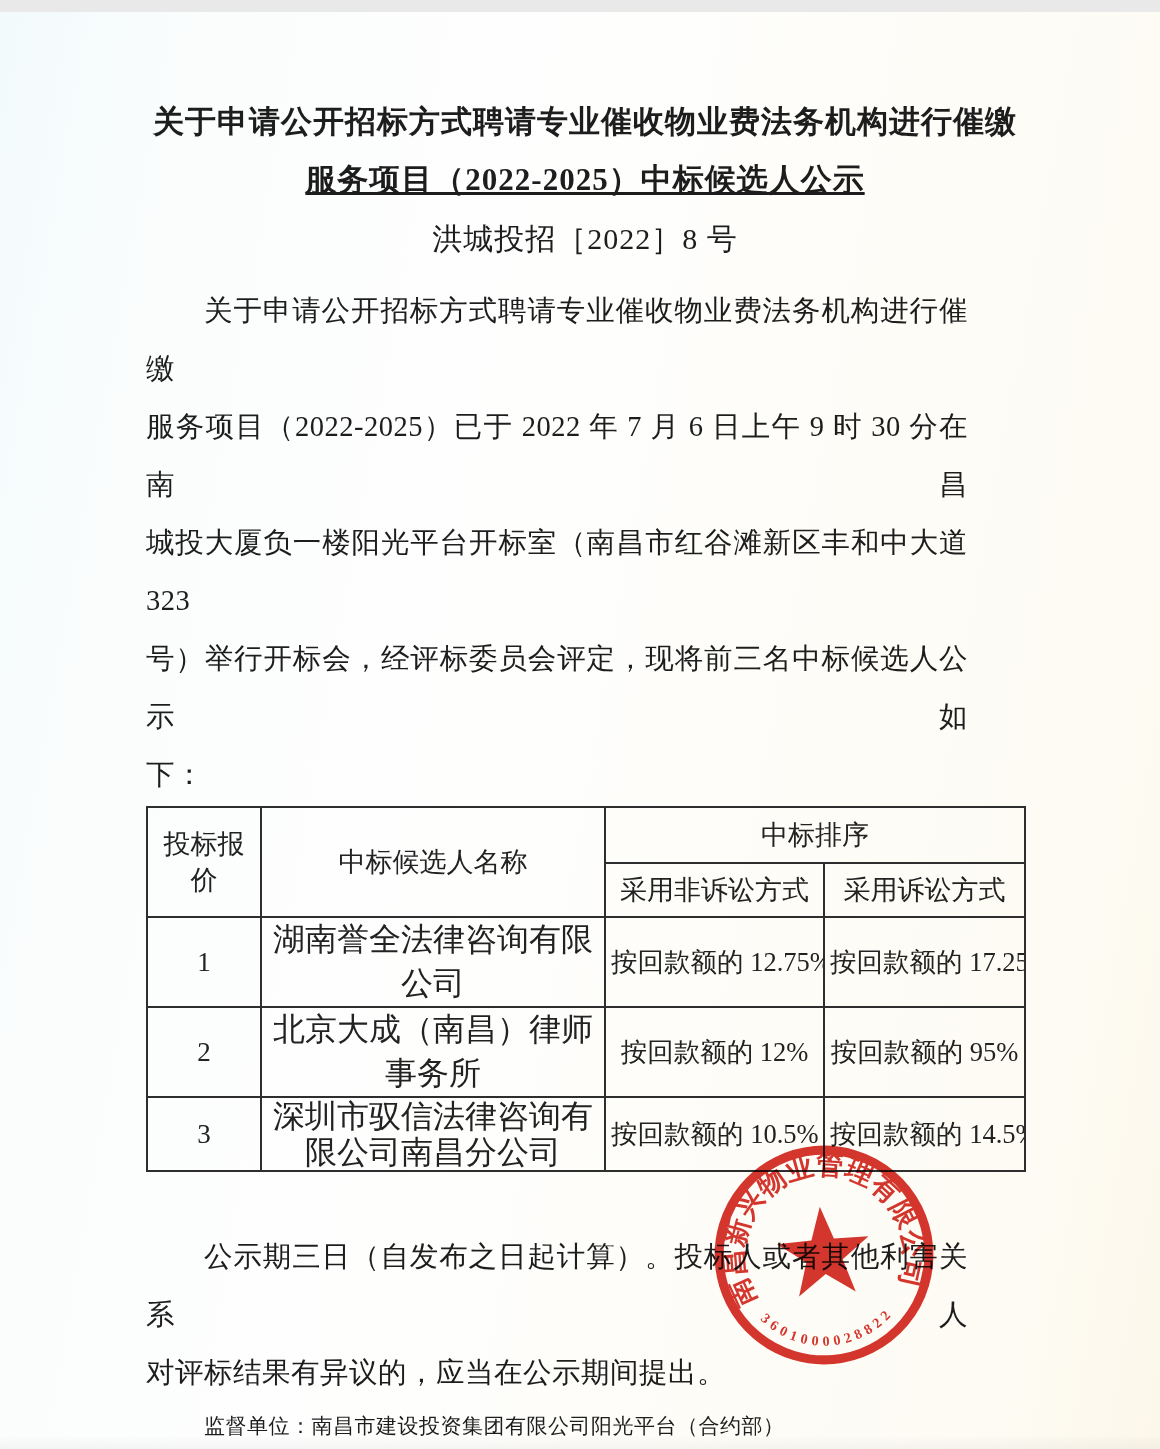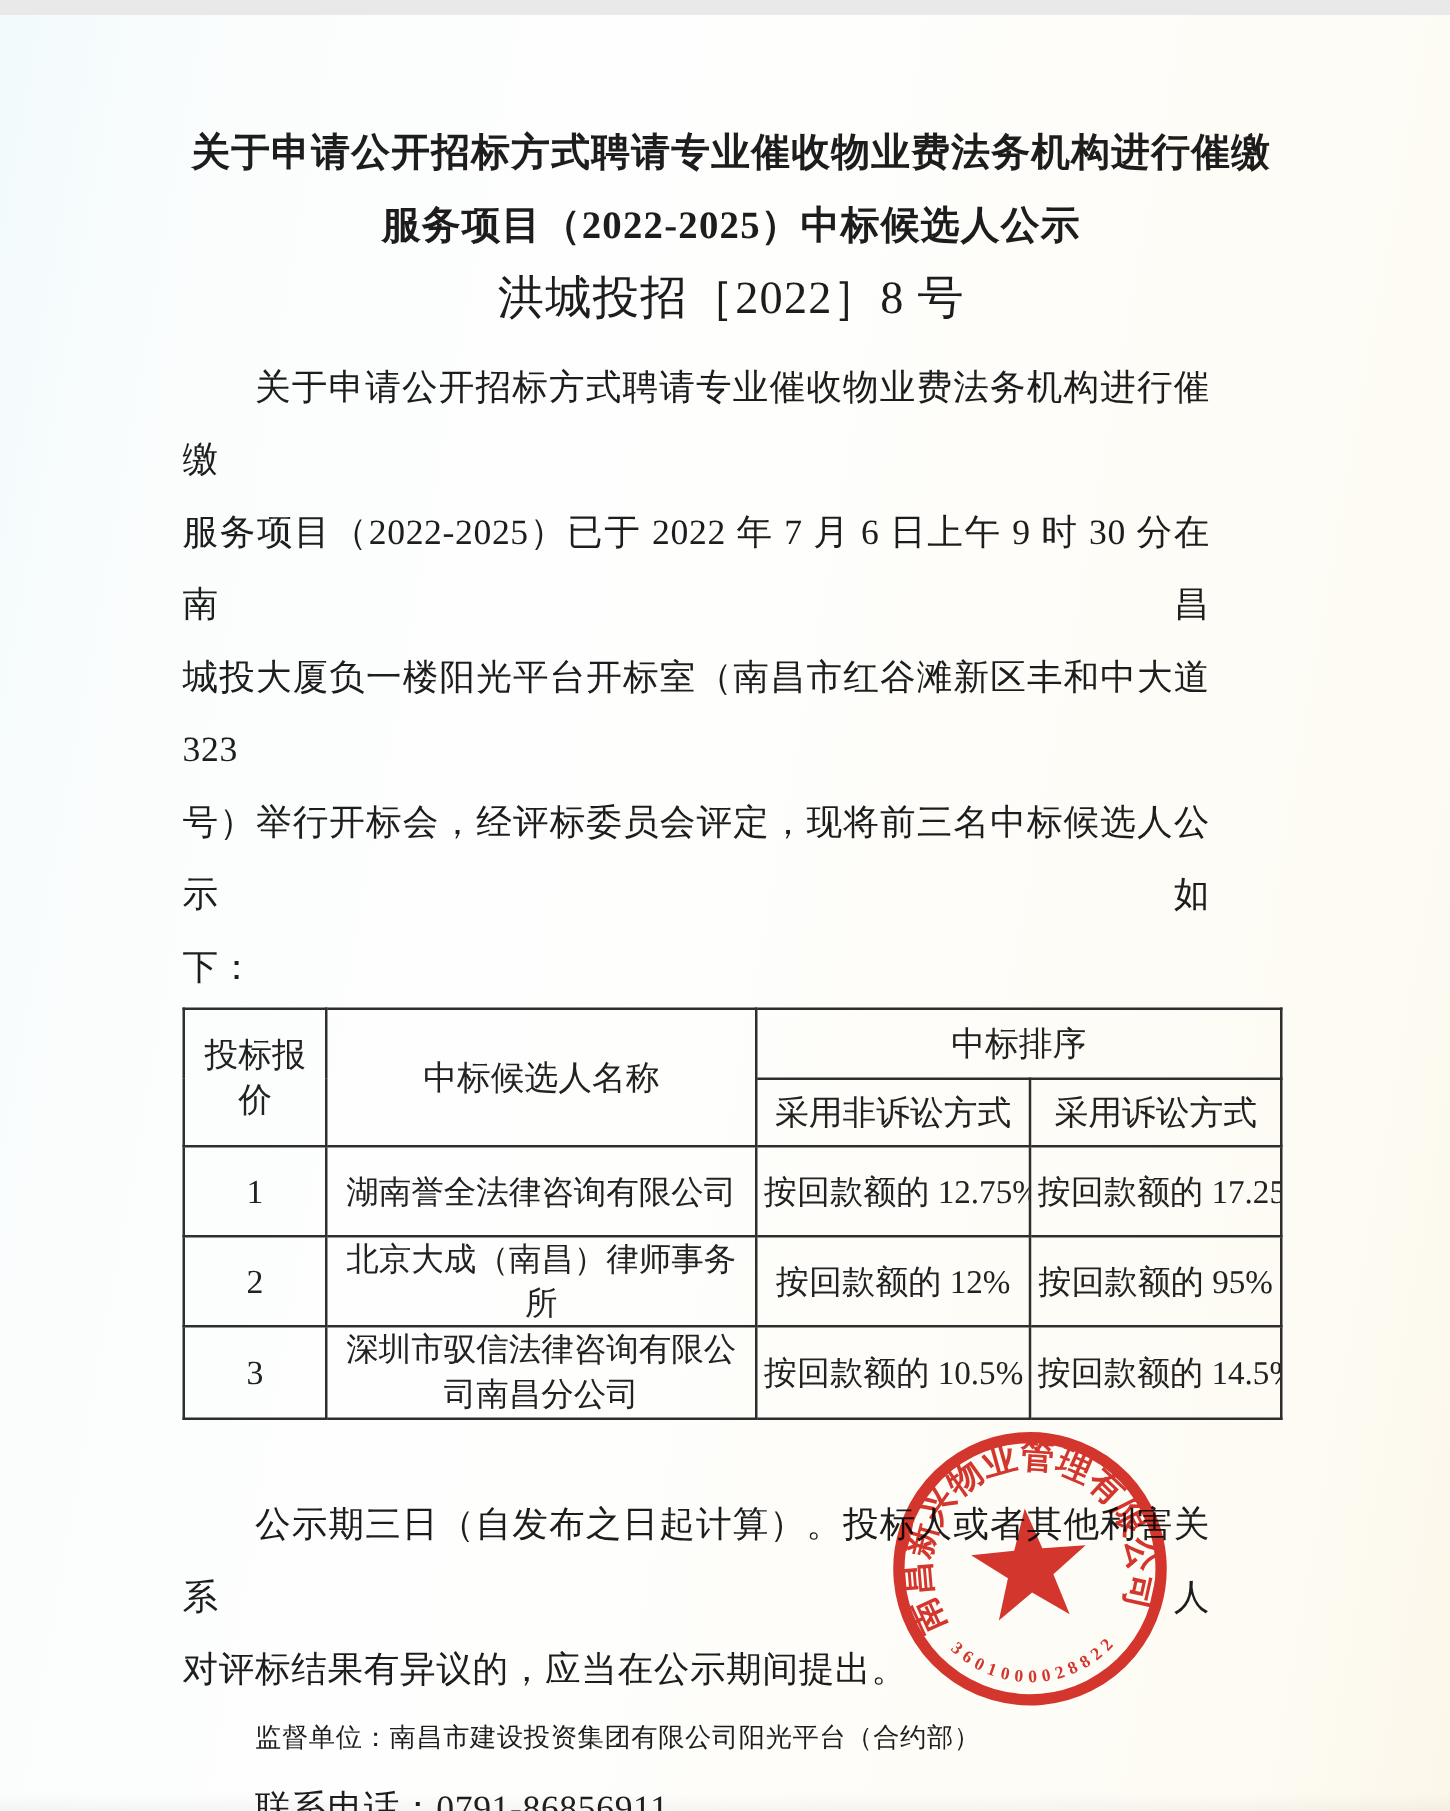--- a/index.html
+++ b/index.html
@@ -16,22 +16,22 @@
   }
   .page::after {
     content:""; position:absolute; left:0; right:0; bottom:0; height:26px;
     background:linear-gradient(to bottom, rgba(0,0,0,0), rgba(90,90,90,0.10));
     pointer-events:none;
   }
   .content { position:absolute; left:146px; top:0; width:878px; }
 
   .t1 { font-weight:bold; font-size:31px; line-height:40px; text-align:center; letter-spacing:1px; margin:0; }
   .title1 { margin-top:90px; }
-  .title2 { margin-top:18px; }
-  .docnum { margin-top:20px; font-size:37px; line-height:38px; text-align:center; letter-spacing:1px; }
+  .title2 { margin-top:18px;text-decoration:underline; }
+  .docnum { margin-top:20px; font-size:30px; line-height:38px; text-align:center; letter-spacing:1px; }
 
   .para { width:822px; }
   .para1 { margin-top:24px; }
   .pl { font-size:28.5px; line-height:58px; letter-spacing:0.5px; white-space:nowrap; }
   .pl.j { white-space:normal; text-align:justify; text-align-last:justify; }
   .ind { text-indent:58px; }
 
   table.bids {
     margin-top:2px; width:878px; border-collapse:collapse; table-layout:fixed;
     font-size:27px; color:#222;
@@ -42,21 +42,21 @@
   }
   col.c-rank { width:114px; }
   col.c-name { width:344px; }
   col.c-non  { width:219px; }
   col.c-lit  { width:201px; }
   tr.h1 th { height:54px; }
   tr.h2 th { height:52px; }
   tr.r1 td { height:70px; }
   tr.r2 td { height:68px; }
   tr.r3 td { height:66px; line-height:36px; }
-  td.name { font-size:26px; }
+  td.name { font-size:32px; }
   td.pct  { font-size:26.5px; white-space:nowrap; }
 
   .para2 { margin-top:56px; }
   .para2 .pl { line-height:58px; }
   .supervisor { margin-top:6px; font-size:21px; line-height:36px; padding-left:58px; letter-spacing:0.5px; white-space:nowrap; }
   .phone      { margin-top:22px; font-size:28.5px; line-height:36px; padding-left:58px; letter-spacing:0.5px; }
 
   .seal {
     position:absolute; left:703px; top:1122px; width:242px; height:242px;
     mix-blend-mode:multiply; opacity:0.92; filter:blur(0.4px);

